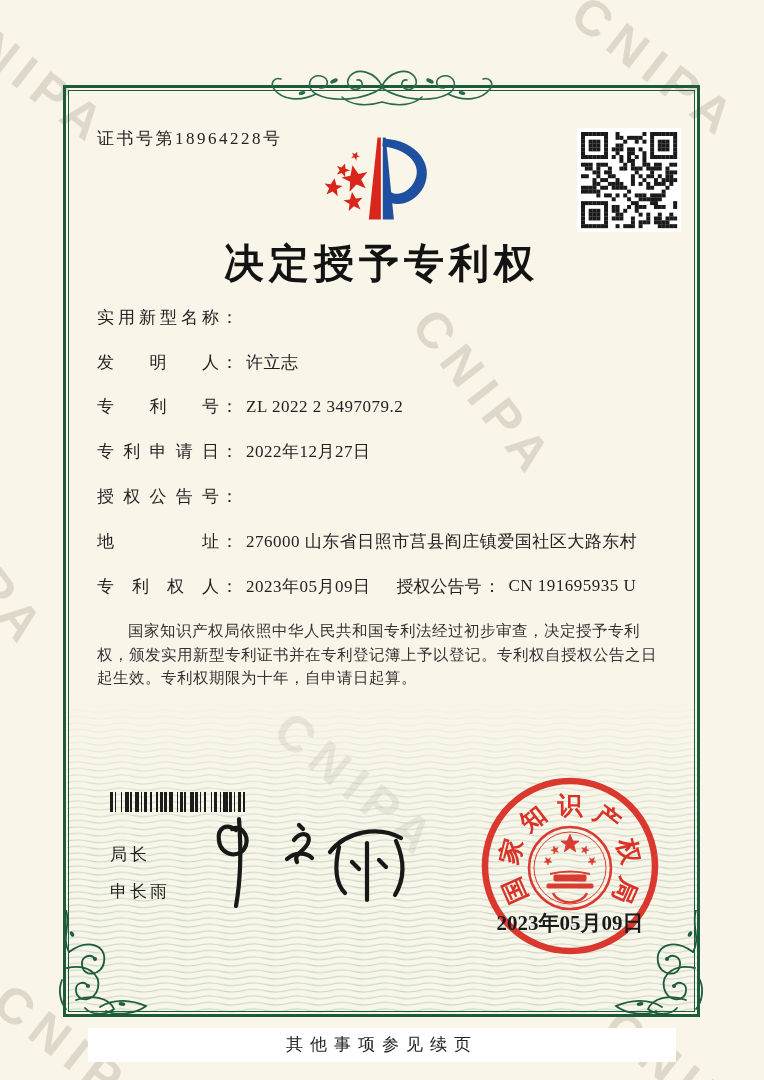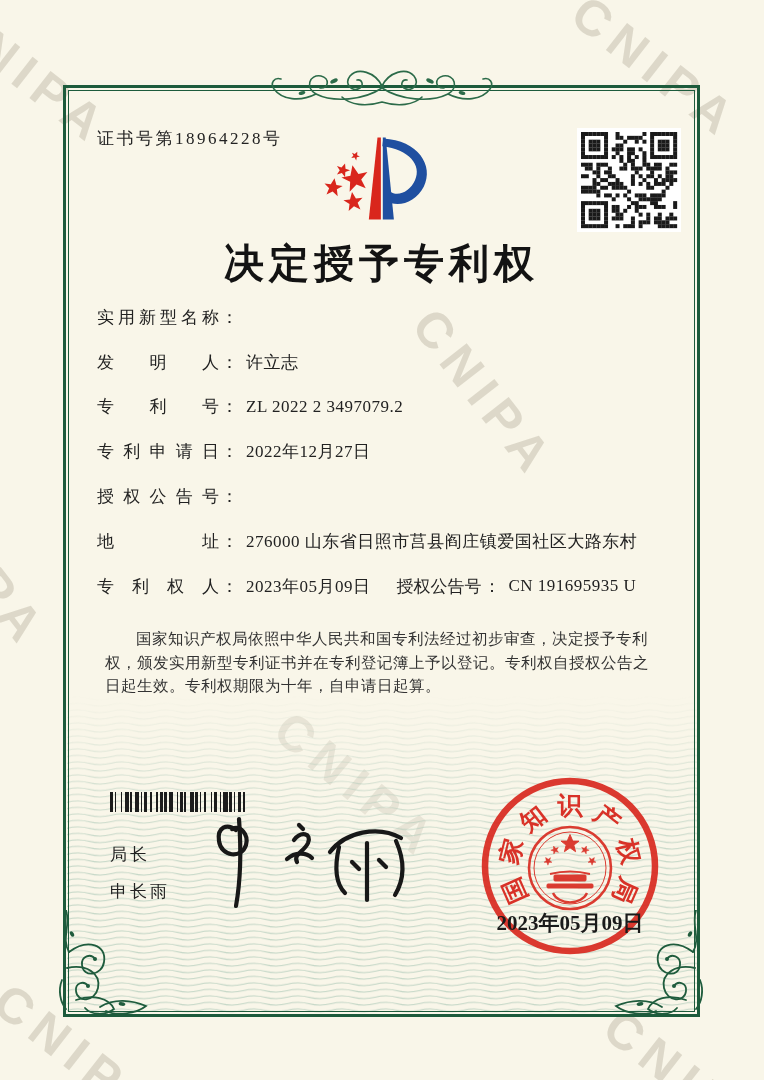--- a/index.html
+++ b/index.html
@@ -28,21 +28,21 @@
   #fields{position:absolute;left:97px;top:295px;width:580px;z-index:3;}
   .frow{height:44.8px;display:flex;align-items:center;font-size:17px;color:#222;}
   .flabel{display:inline-block;width:122px;text-align:justify;text-align-last:justify;
           -moz-text-align-last:justify;}
   .fcolon{margin:0 8px 0 2px;}
   .fvalue{letter-spacing:.5px;white-space:nowrap;}
   .pair2{margin-left:26px;display:flex;align-items:center;}
 
   #notice{position:absolute;left:97px;top:619px;width:570px;z-index:3;
           font-size:15.5px;line-height:23.5px;color:#333;letter-spacing:.5px;}
-  #notice p{margin:8px;text-indent:2em;}
+  #notice p{margin:0;text-indent:2em;}
 
   #barcode{position:absolute;left:110px;top:792px;width:192px;height:20px;z-index:3;
            display:flex;align-items:stretch;}
   #barcode i{display:block;background:#1c1c1c;}
 
   #signer-title{position:absolute;left:110px;top:843px;font-size:17px;color:#222;
            letter-spacing:3px;z-index:3;font-family:"Liberation Sans","DejaVu Sans",sans-serif;}
   #signer-name{position:absolute;left:110px;top:880px;font-size:17px;color:#222;
            letter-spacing:3px;z-index:3;font-family:"Liberation Sans","DejaVu Sans",sans-serif;}
 
@@ -606,14 +606,15 @@
         <rect x="-16" y="9" width="32" height="6" rx="1"></rect>
         <rect x="-23" y="18" width="46" height="4" rx="1"></rect>
         <path d="M-17,27 A18,14 0 0 0 17,27" fill="none" stroke-width="2.4"></path>
       </g>
 
       <text x="0" y="64" text-anchor="middle" font-size="21" font-weight="bold" fill="#1a1a1a">2023年05月09日</text>
     </g>
   </svg>
 
 
+  <div id="strip">其他事项参见续页</div>
 
 </div>
 
 </body></html>

